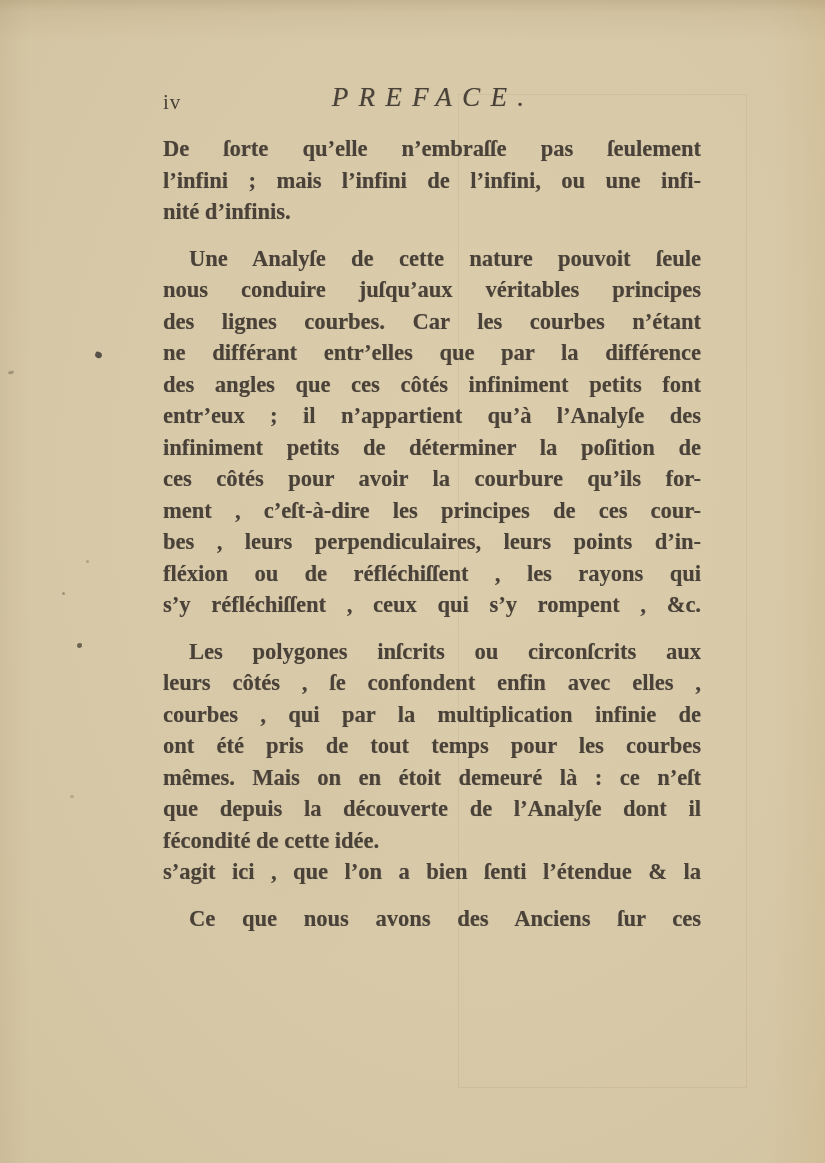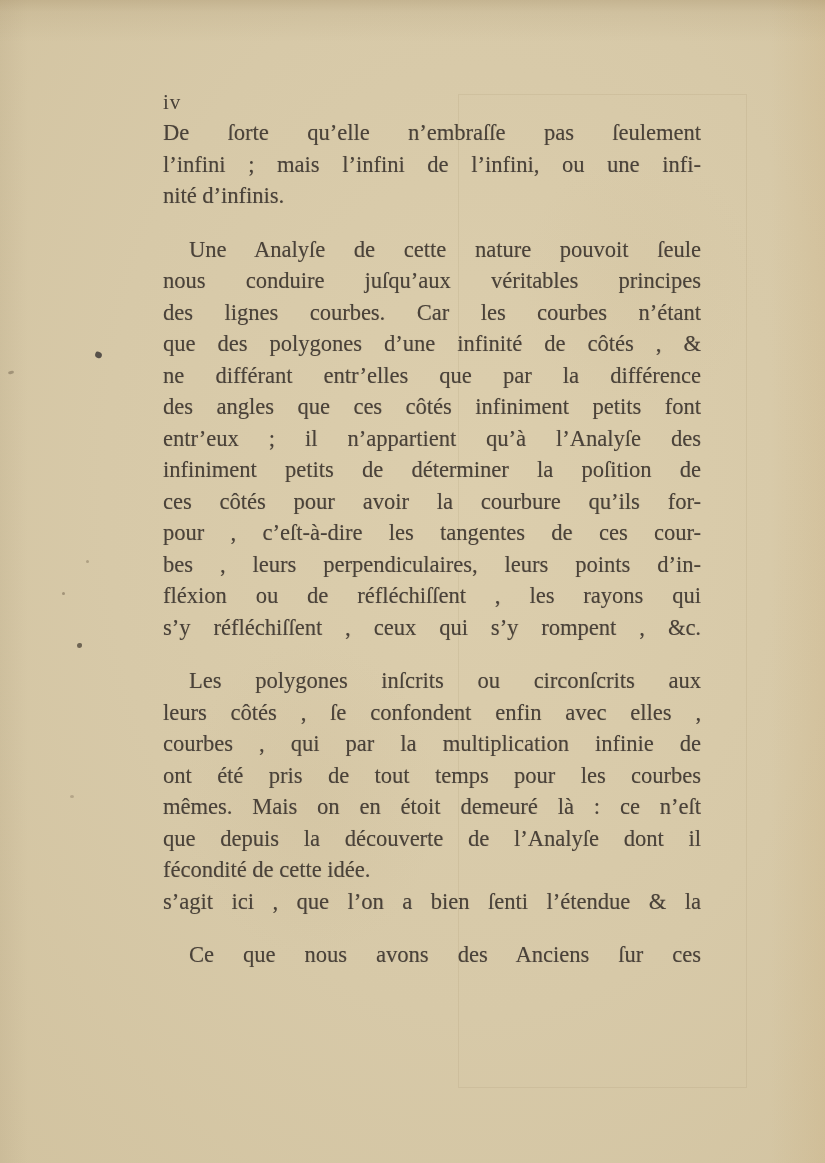--- a/index.html
+++ b/index.html
@@ -39,70 +39,71 @@
     font-size:21px;letter-spacing:1px;
   }
   .title{
     text-align:center;
     font-style:italic;
     font-size:27px;
     letter-spacing:0.38em;
     text-shadow:0.3px 0.3px 0.7px rgba(74,66,57,0.45);
   }
   .text-block{
-    position:absolute;left:163px;top:117px;width:538px;
+    position:absolute;left:163px;top:133px;width:538px;
     color:var(--ink,#4a4239);
     text-shadow:0.3px 0.3px 0.7px rgba(74,66,57,0.40);
+    font-weight:bold;
   }
   .line{
     font-size:22.5px;
     line-height:31.5px;height:31.5px;overflow:hidden;
     text-align:justify;
     
     text-align-last:justify;
     white-space:normal;
   }
   .line.last{text-align-last:left;}
-  .line.indent{text-indent:26px;margin-top:22px;}
+  .line.indent{text-indent:26px;margin-top:15px;}
   .line i{font-style:italic;}
 </style>
 </head>
 <body>
 
 <div class="page">
 
   <div class="blotch1"></div>
   <div class="blotch2"></div>
   <div class="showthrough"></div>
 
   <div class="speck s1"></div>
   <div class="speck s2"></div>
   <div class="speck s3"></div>
   <div class="speck s4"></div>
   <div class="speck s5"></div>
   <div class="speck s6"></div>
 
   <div class="header">
     <span class="pagenum">iv</span>
+    <div class="title">PREFACE.</div>
   </div>
 
   <div class="text-block">
       <div class="line">De ſorte qu’elle n’embraſſe pas ſeulement</div>
       <div class="line">l’infini ; mais l’infini de l’infini, ou une infi-</div>
       <div class="line last">nité d’infinis.</div>
       <div class="line indent">Une Analyſe de cette nature pouvoit ſeule</div>
       <div class="line">nous conduire juſqu’aux véritables principes</div>
       <div class="line">des lignes courbes. Car les courbes n’étant</div>
-      <div class="line">que des polygones d’une infinité de côtés , &amp;</div>
       <div class="line">ne différant entr’elles que par la différence</div>
       <div class="line">des angles que ces côtés infiniment petits font</div>
       <div class="line">entr’eux ; il n’appartient qu’à l’Analyſe des</div>
       <div class="line">infiniment petits de déterminer la poſition de</div>
       <div class="line">ces côtés pour avoir la courbure qu’ils for-</div>
-      <div class="line">pour , c’eſt-à-dire les tangentes de ces cour-</div>
+      <div class="line">ment , c’eſt-à-dire les principes de ces cour-</div>
       <div class="line">bes , leurs perpendiculaires, leurs points d’in-</div>
       <div class="line">fléxion ou de réfléchiſſent , les rayons qui</div>
       <div class="line">s’y réfléchiſſent , ceux qui s’y rompent , &amp;c.</div>
       <div class="line indent">Les polygones inſcrits ou circonſcrits aux</div>
       <div class="line">leurs côtés , ſe confondent enfin avec elles ,</div>
       <div class="line">courbes , qui par la multiplication infinie de</div>
       <div class="line">ont été pris de tout temps pour les courbes</div>
       <div class="line">mêmes. Mais on en étoit demeuré là : ce n’eſt</div>
       <div class="line">que depuis la découverte de l’Analyſe dont il</div>
       <div class="line last">fécondité de cette idée.</div>

